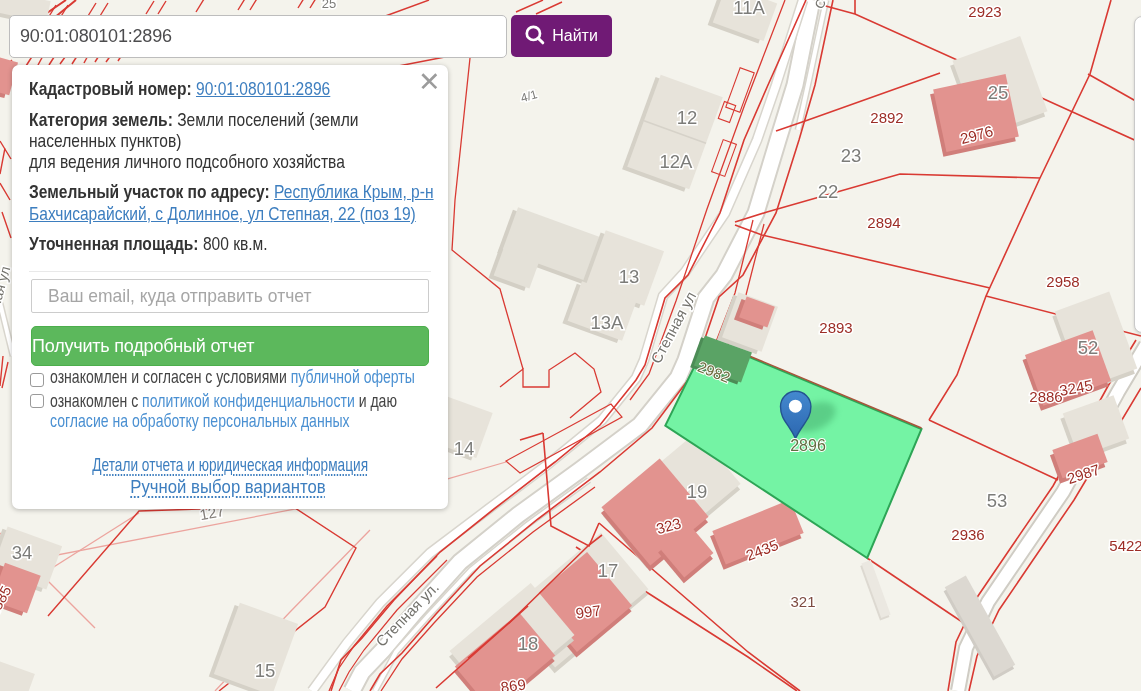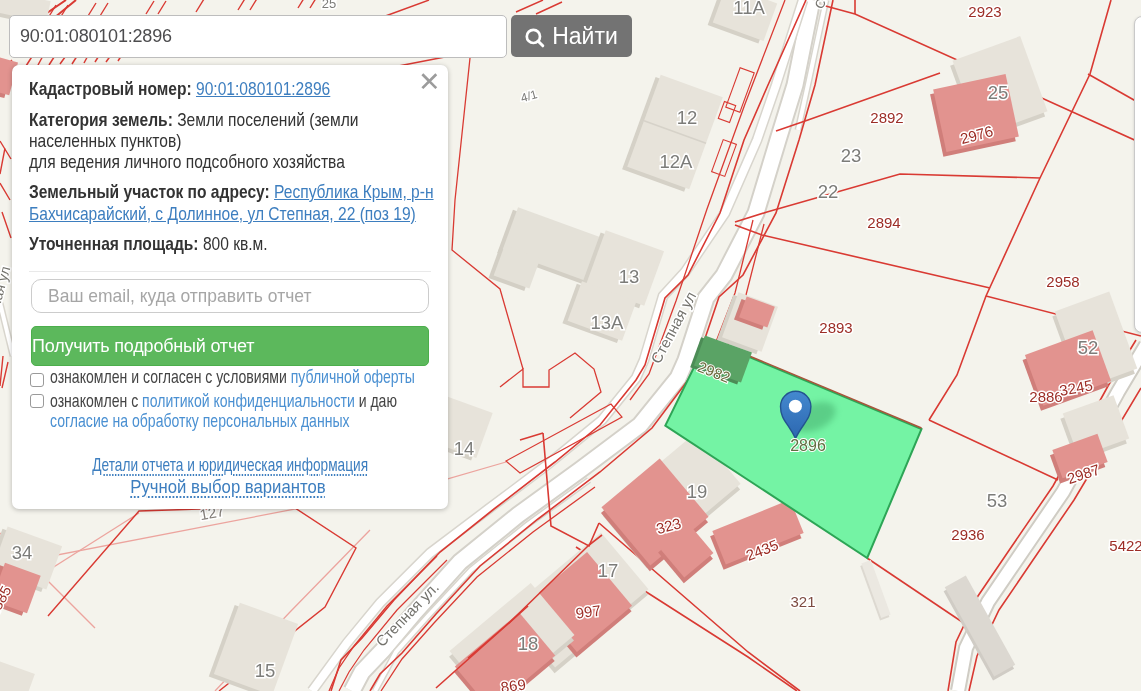--- a/index.html
+++ b/index.html
@@ -5,39 +5,39 @@
 <style>
   html,body{margin:0;padding:0;}
   body{width:1141px;height:691px;overflow:hidden;position:relative;
        font-family:"Liberation Sans", sans-serif;background:#f4f3ec;}
   #map{position:absolute;left:0;top:0;}
   .ui{position:absolute;box-sizing:border-box;}
   
   #searchInput{left:9px;top:15px;width:498px;height:43px;background:#fff;
     border:1px solid #bdbdbd;border-radius:5px;font-size:18px;color:#58585a;
     letter-spacing:-0.2px;line-height:41px;padding-left:10px;color:#4c4c4e;}
-  #searchBtn{left:511px;top:15px;width:121px;height:42px;background:#737373;
-    border-radius:5px;color:#fff;font-size:23px;text-align:center;line-height:42px;}
+  #searchBtn{left:511px;top:15px;width:101px;height:42px;background:#701a75;
+    border-radius:5px;color:#fff;font-size:16px;text-align:center;line-height:42px;}
   #searchBtn svg{vertical-align:-5px;margin-right:6px;}
   
   #panel{left:12px;top:65px;width:436px;height:444px;background:#fff;
     border-radius:7px;box-shadow:0 1px 5px rgba(0,0,0,0.25);font-size:19px;color:#333;}
   #panel p{margin:0;}
   .nrw{transform-origin:0 0;transform:scaleX(0.82);white-space:nowrap;}
   .lnk{color:#3d7ebf;text-decoration:underline;}
   .lnk2{color:#4a90d2;text-decoration:none;}
   .dotlnk{color:#3d7ebf;text-decoration:underline;text-decoration-style:dotted;text-underline-offset:4px;}
   #closeX{position:absolute;left:406px;top:1px;font-size:27px;color:#9c9c9c;}
   .row1{position:absolute;left:17px;top:13px;}
   .rowcat{position:absolute;left:17px;top:44px;line-height:21px;}
   .rowaddr{position:absolute;left:17px;top:116px;line-height:21.5px;}
   .rowarea{position:absolute;left:17px;top:168px;}
   .sep{position:absolute;left:17px;top:206px;width:402px;border-top:1px solid #e9e9e9;}
   #email{position:absolute;left:19px;top:214px;width:398px;height:34px;background:#fff;
-    border:1px solid #ccc;border-radius:10px;box-sizing:border-box;
+    border:1px solid #ccc;border-radius:2px;box-sizing:border-box;
     color:#a6a6a6;font-size:19px;line-height:32px;padding-left:16px;}
   #greenBtn{position:absolute;left:19px;top:261px;width:398px;height:40px;background:#5cb85c;
     border:1px solid #4cae4c;border-radius:5px;box-sizing:border-box;color:#fff;font-size:18px;
     text-align:left;line-height:38px;letter-spacing:-0.2px;}
   .chk{position:absolute;width:12px;height:12px;border:1.5px solid #9a9a9a;border-radius:3px;background:#fff;}
   .chktxt{position:absolute;font-size:19px;color:#444;line-height:20px;
     transform-origin:0 0;transform:scaleX(0.74);white-space:nowrap;}
   .botlinks{position:absolute;left:0;top:389px;width:606px;text-align:center;font-size:19px;
     line-height:22.5px;transform-origin:0 0;transform:scaleX(0.72);}
   .botlinks2{position:absolute;left:-4px;top:411px;width:500px;text-align:center;font-size:19px;

